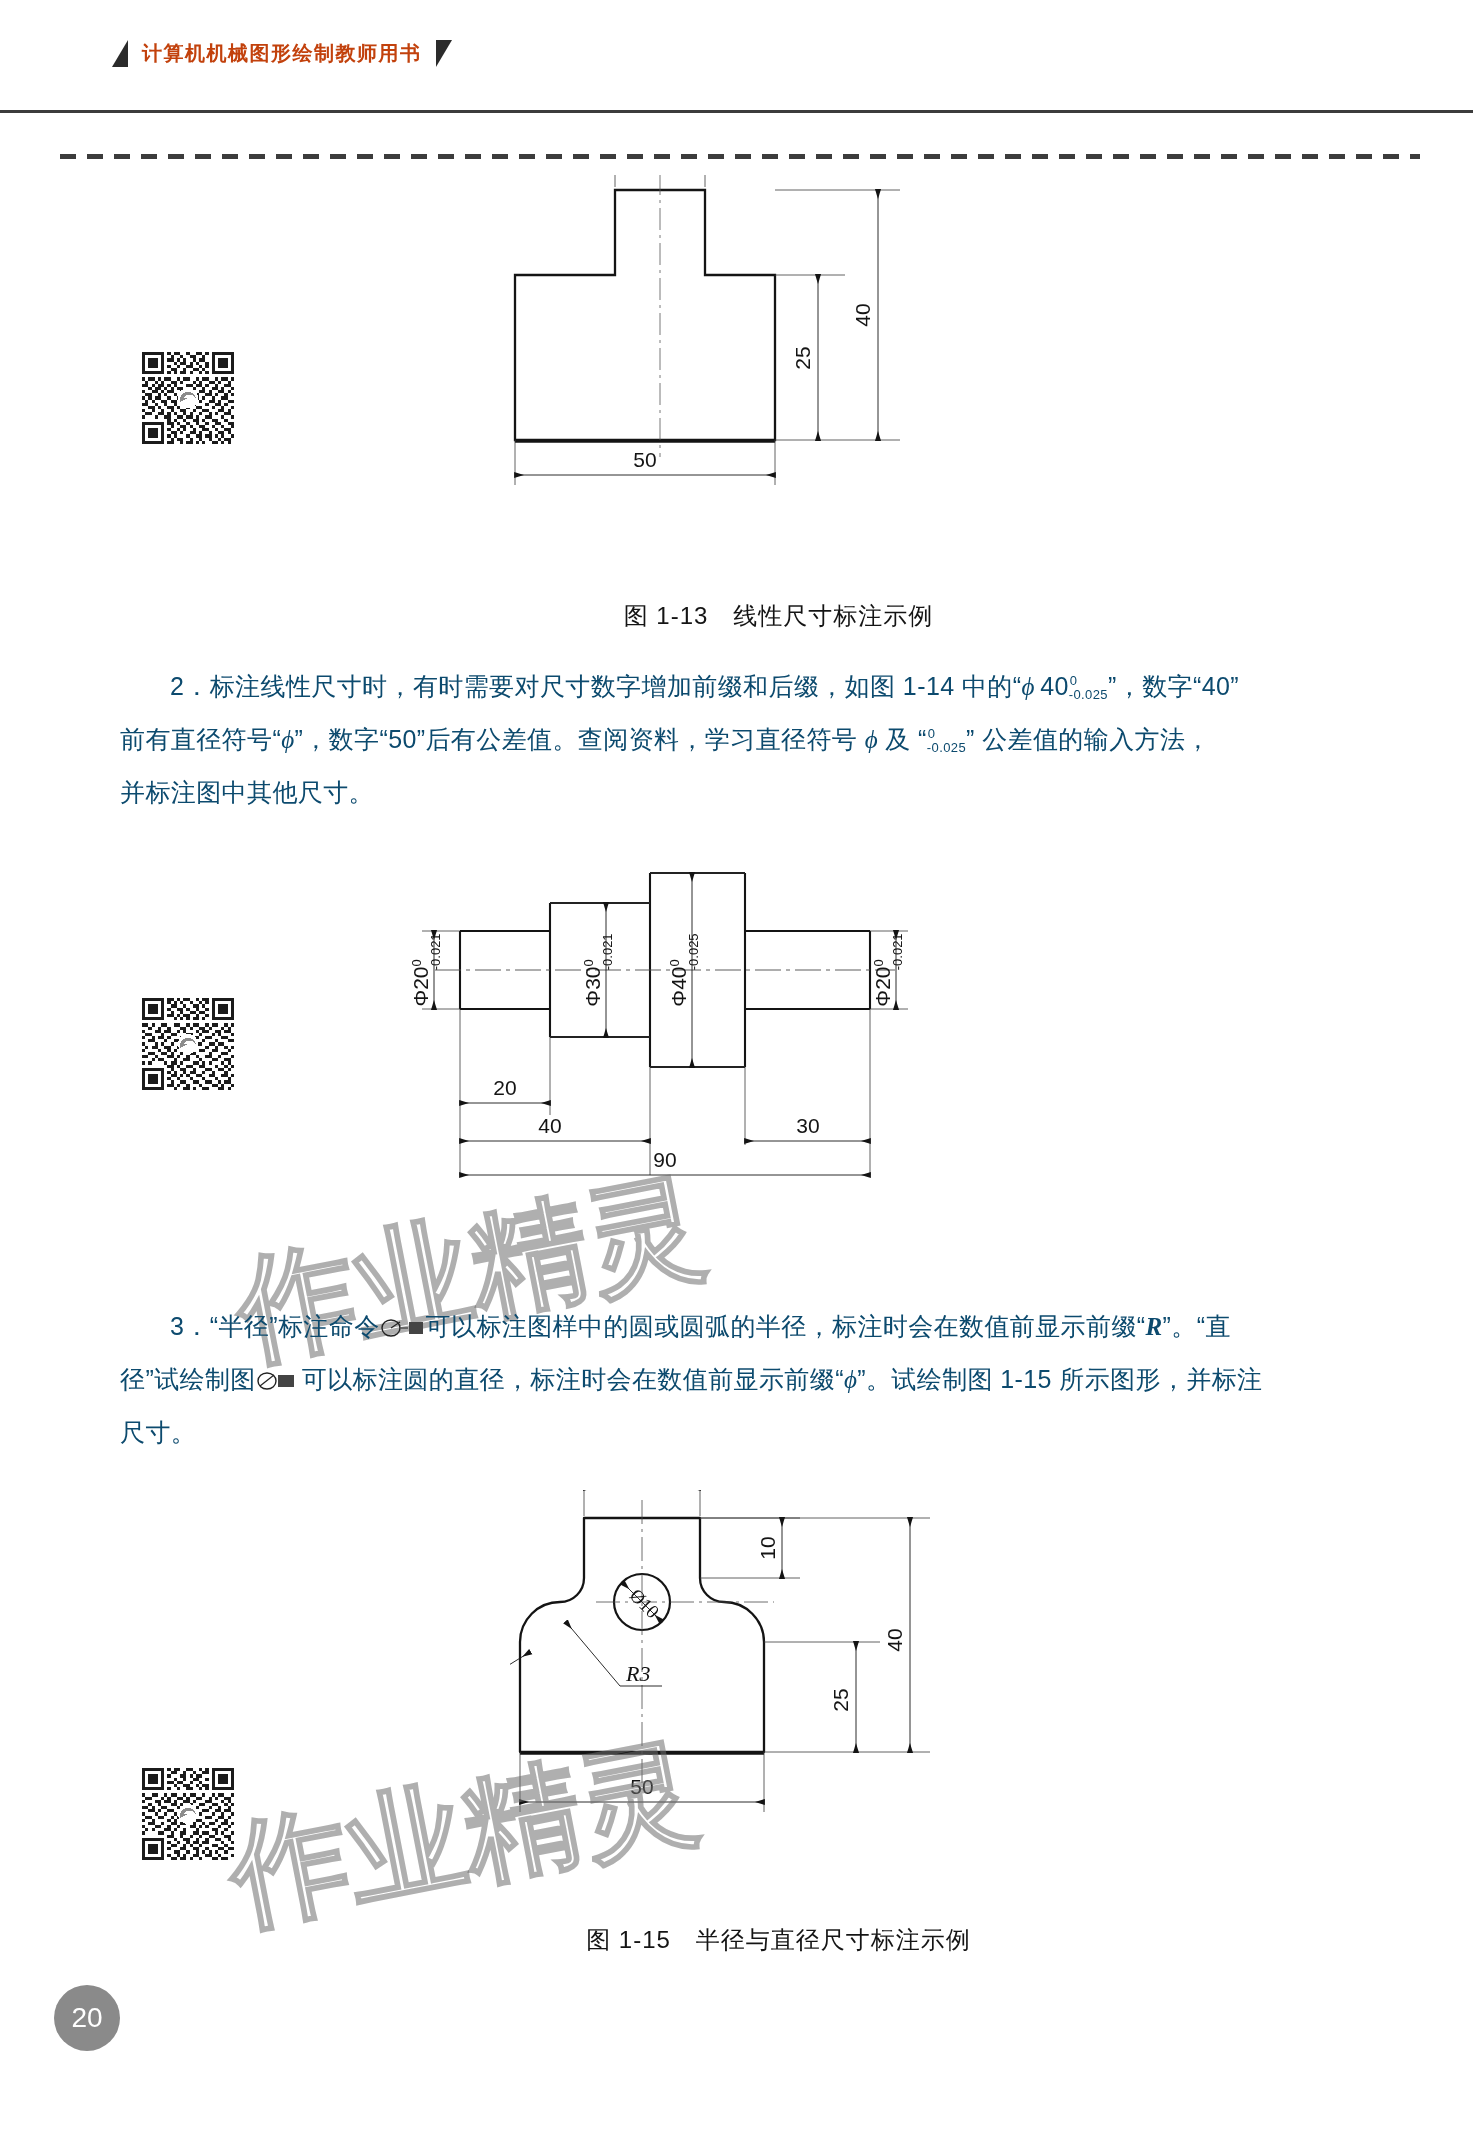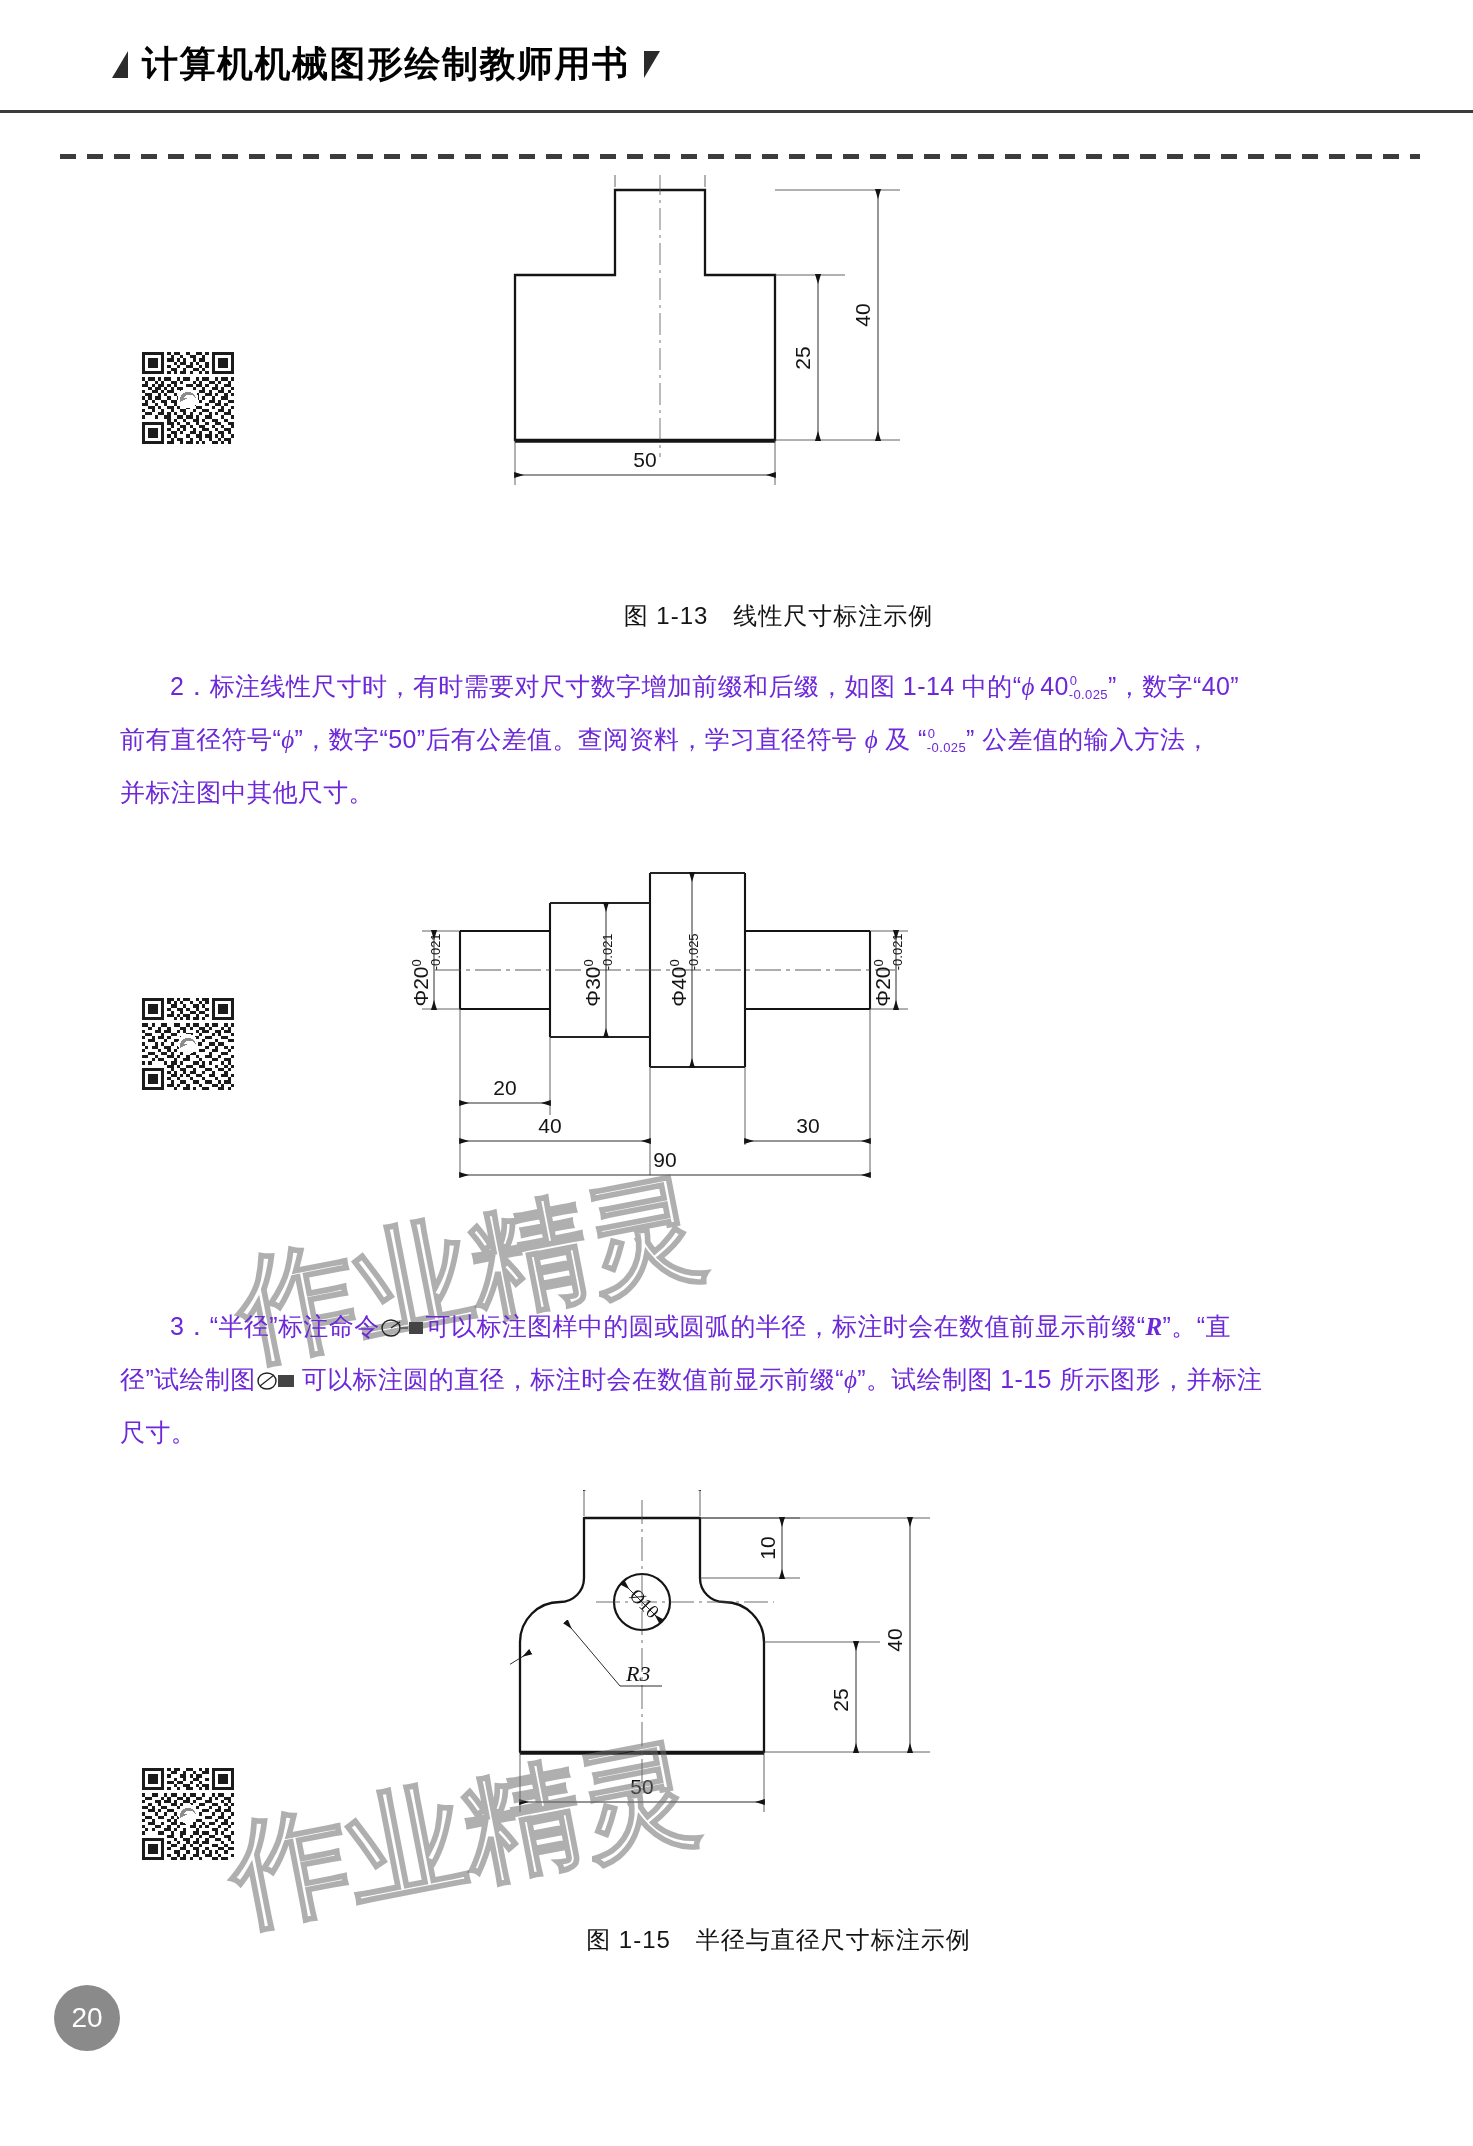--- a/index.html
+++ b/index.html
@@ -27,23 +27,23 @@
     border-bottom:27px solid #2b2b2b;
   }
   .tri-right{
     width:0;height:0;
     border-right:16px solid transparent;
     border-top:27px solid #2b2b2b;
   }
   .header-title{
     font-family:"Liberation Sans","DejaVu Sans",sans-serif;
     font-weight:bold;
-    font-size:36px;
+    font-size:20px;
     letter-spacing:1.5px;
-    color:#000000;
+    color:#c2410c;
     white-space:nowrap;
   }
   .header-rule{
     position:absolute;left:0;top:70px;width:1473px;height:3px;
     background:#3c3c3c;
   }
   .header-dash{
     position:absolute;left:60px;top:114px;width:1360px;height:5px;
     background-image:repeating-linear-gradient(to right,#3c3c3c 0 16px,transparent 16px 27px);
   }
@@ -65,21 +65,21 @@
     font-size:28px;
     display:flex;align-items:center;justify-content:center;
   }
 
   
   .para{
     position:absolute;
     font-family:"Liberation Sans","DejaVu Sans",sans-serif;
     font-size:25px;
     line-height:52px;
-    color:#6d28d9;
+    color:#0c4a6e;
     letter-spacing:0.4px;
   }
   .para .ind{display:inline-block;width:50px;}
   .tol{display:inline-block;vertical-align:-0.28em;font-size:13px;line-height:1.05;text-align:left;}
   .tol i{display:block;font-style:normal;}
   .tol .hi{margin-left:1px;}
   .phi{font-style:italic;font-family:"Liberation Serif","DejaVu Serif",serif;}
   .rlit{font-style:italic;font-family:"Liberation Serif","DejaVu Serif",serif;font-weight:bold;}
   .cmd-icon{
     display:inline-block;vertical-align:-5px;

